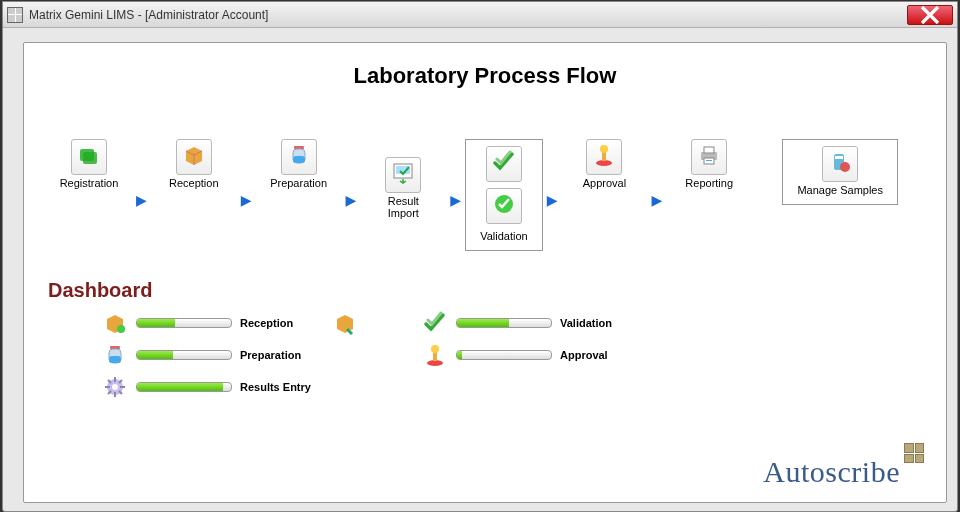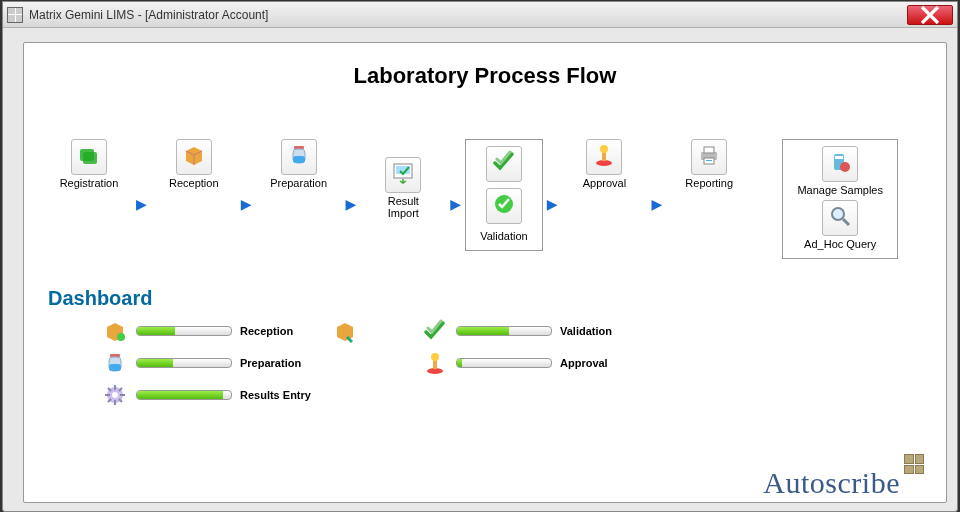--- a/index.html
+++ b/index.html
@@ -92,21 +92,21 @@
   .box-group {
     border: 1px solid #999;
     padding: 6px 14px 8px 14px;
     display:flex; flex-direction:column; align-items:center;
     gap:4px;
   }
   .box-vstack { display:flex; flex-direction:column; align-items:center; gap:6px; }
   .below-item { margin-top: 26px; }
   .extra-item { margin-top: 18px; }
   h2.dash-title {
-    font-size:20px; font-weight:bold; color:#0369a1;
+    font-size:20px; font-weight:bold; color:#7f1d1d;
     margin: 28px 0 8px 6px;
   }
   .dash-grid {
     display:grid;
     grid-template-columns: 230px 90px 260px;
     row-gap: 6px;
     margin-left: 60px;
     align-items:center;
   }
   .dash-row { display:flex; align-items:center; gap:8px; }
@@ -115,21 +115,21 @@
     background: linear-gradient(#fff,#ddd);
     position:relative; overflow:hidden;
   }
   .dash-row .bar .fill {
     position:absolute; left:0; top:0; bottom:0;
     background: linear-gradient(#9e4,#5b1); width:60%;
   }
   .dash-row .dlabel { font-size:11px; font-weight:bold; color:#000; }
   .dash-icon { width:26px; height:26px; display:flex; align-items:center; justify-content:center; }
   .brand {
-    position:absolute; right:22px; bottom:2px;
+    position:absolute; right:22px; bottom:13px;
     font-family: Georgia, "Times New Roman", serif;
     font-size:30px; color:#3a5a8a; letter-spacing:0.5px;
   }
   .brand .sq {
     display:inline-grid; width:20px; height:20px; grid-template-columns:1fr 1fr; grid-template-rows:1fr 1fr;
     gap:1px; vertical-align: top; margin-left: 4px; margin-top:-12px;
   }
   .brand .sq div { background:#b9a87a; border:1px solid #8c7a52; }
   
   svg.ic { width:24px; height:24px; }
@@ -297,31 +297,20 @@
                 <span>
               <svg class="ic" viewBox="0 0 24 24">
                     <rect x="6" y="4" width="10" height="16" rx="2" fill="#6bd"></rect>
                     <rect x="7" y="6" width="8" height="3" fill="#fff"></rect>
                     <circle cx="17" cy="17" r="5" fill="#d55"></circle>
                   </svg>
             </span>
               </div>
             <div class="label">Manage Samples</div>
           </div>
-          <div class="flow-item" style="width:auto">
-            <div class="icon-btn">
-                <span>
-              <svg class="ic" viewBox="0 0 24 24">
-                    <circle cx="10" cy="10" r="6" fill="#def" stroke="#789" stroke-width="2"></circle>
-                    <line x1="15" y1="15" x2="21" y2="21" stroke="#789" stroke-width="3"></line>
-                  </svg>
-            </span>
-              </div>
-            <div class="label">Ad_Hoc Query</div>
-          </div>
         </div>
       </div>
 
     </div>
 
     <h2 class="dash-title">Dashboard</h2>
 
     <div class="dash-grid">
 
       <div class="dash-row">

